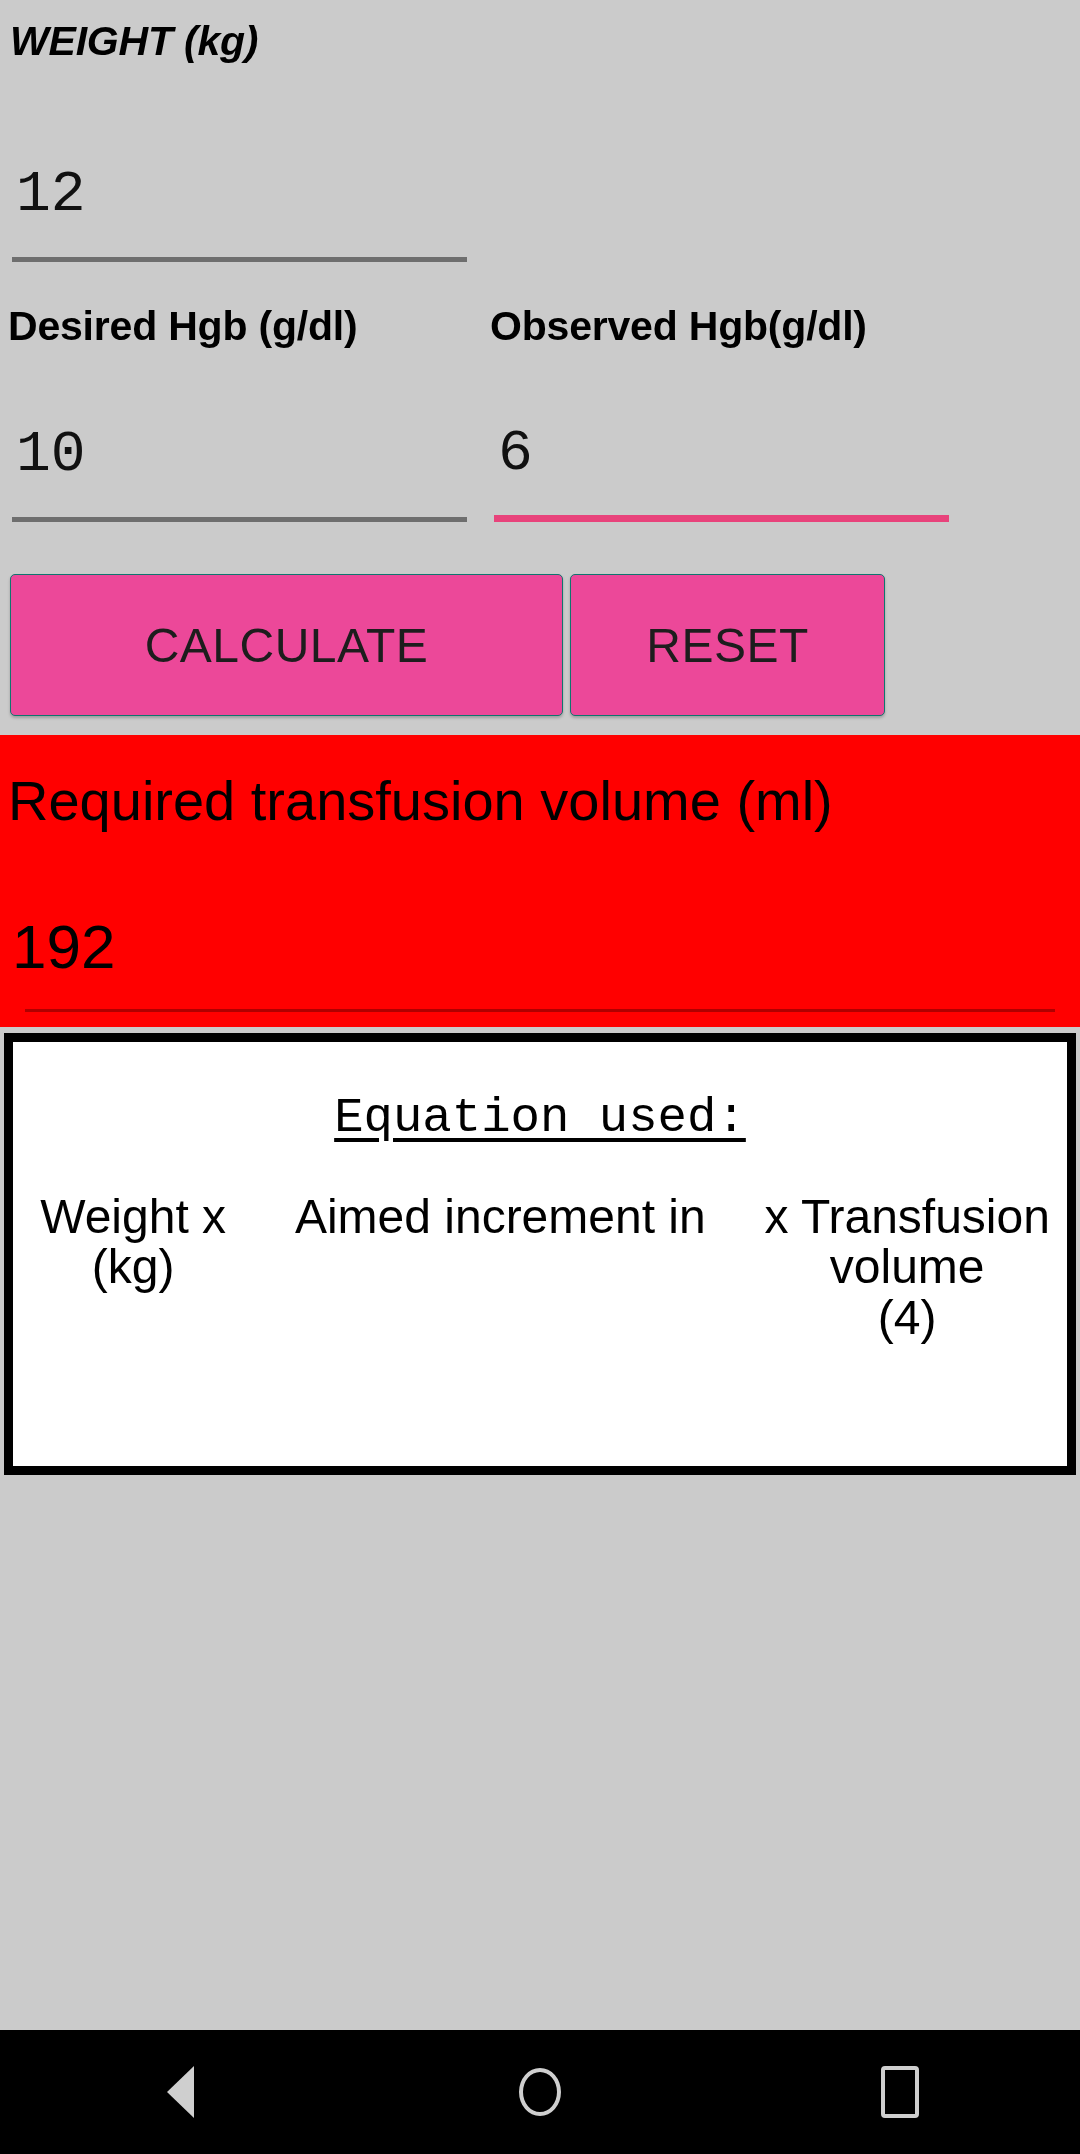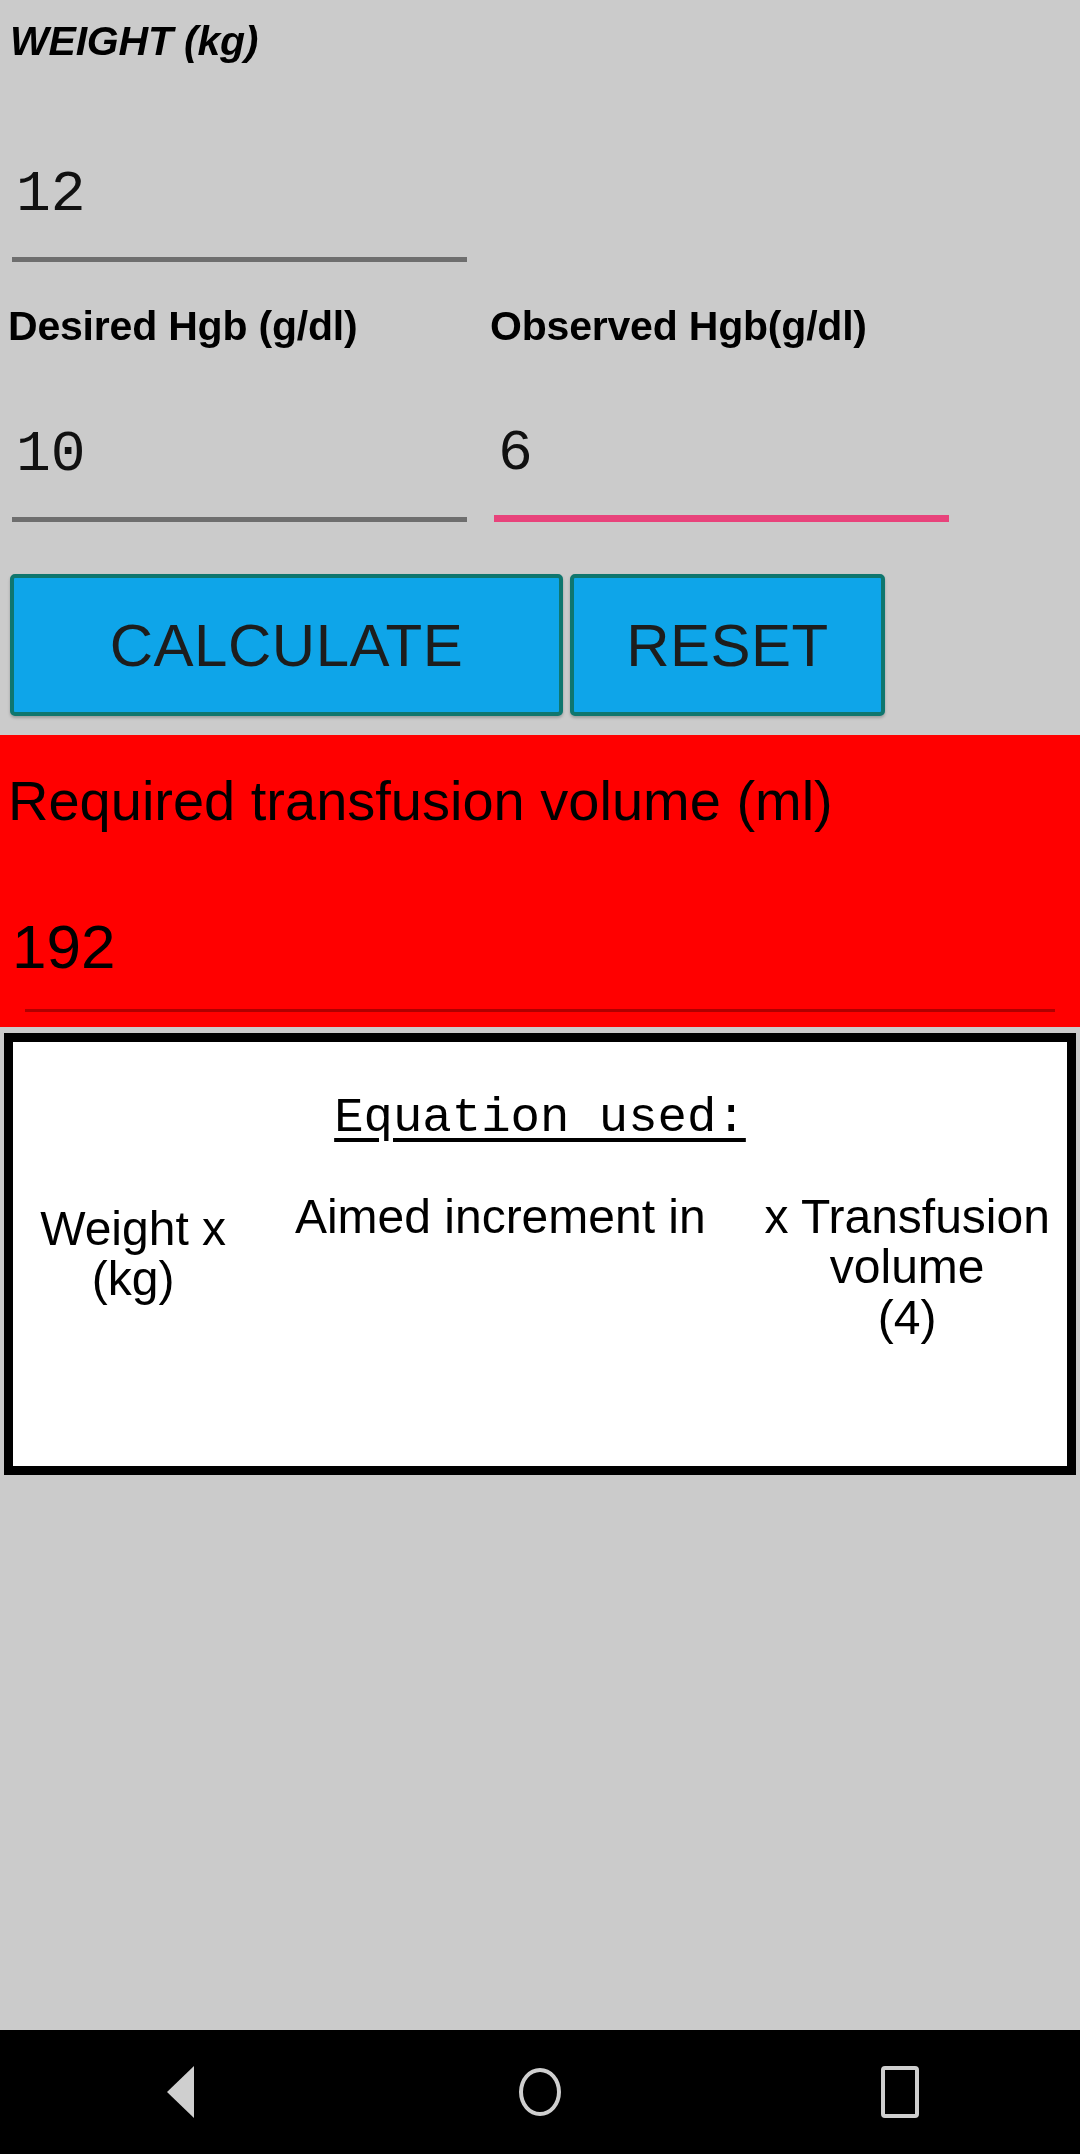--- a/index.html
+++ b/index.html
@@ -84,25 +84,25 @@
   #observed-input {
     left: 494px;
     top: 400px;
     width: 455px;
     height: 122px;
   }
 
   
   .btn {
     position: absolute;
-    background: #0ea5e9;
-    border: 4px solid #0f766e;
+    background: #ec4899;
+    border: 1px solid #0f766e;
     border-radius: 5px;
     font-family: "Liberation Sans", sans-serif;
-    font-size: 60px;
+    font-size: 48px;
     color: #1d1d1d;
     letter-spacing: 0.5px;
     box-shadow: 0 2px 3px rgba(0,0,0,0.22);
     display: flex;
     align-items: center;
     justify-content: center;
     padding: 0;
     cursor: pointer;
   }
   #calculate-button {
@@ -189,21 +189,21 @@
     padding: 0 6px;
     box-sizing: border-box;
   }
   .eq-col {
     font-size: 48px;
     color: #000;
     line-height: 1.05;
     text-align: center;
   }
   .eq-col .eq-line { display: block; }
-  #eq-col-weight { width: 230px; margin-top: 12px; }
+  #eq-col-weight { width: 230px; }
   #eq-col-increment { width: 510px; }
   #eq-col-factor { width: 310px; }
 
   
   #nav-bar {
     position: absolute;
     left: 0;
     bottom: 0;
     width: 1080px;
     height: 124px;

